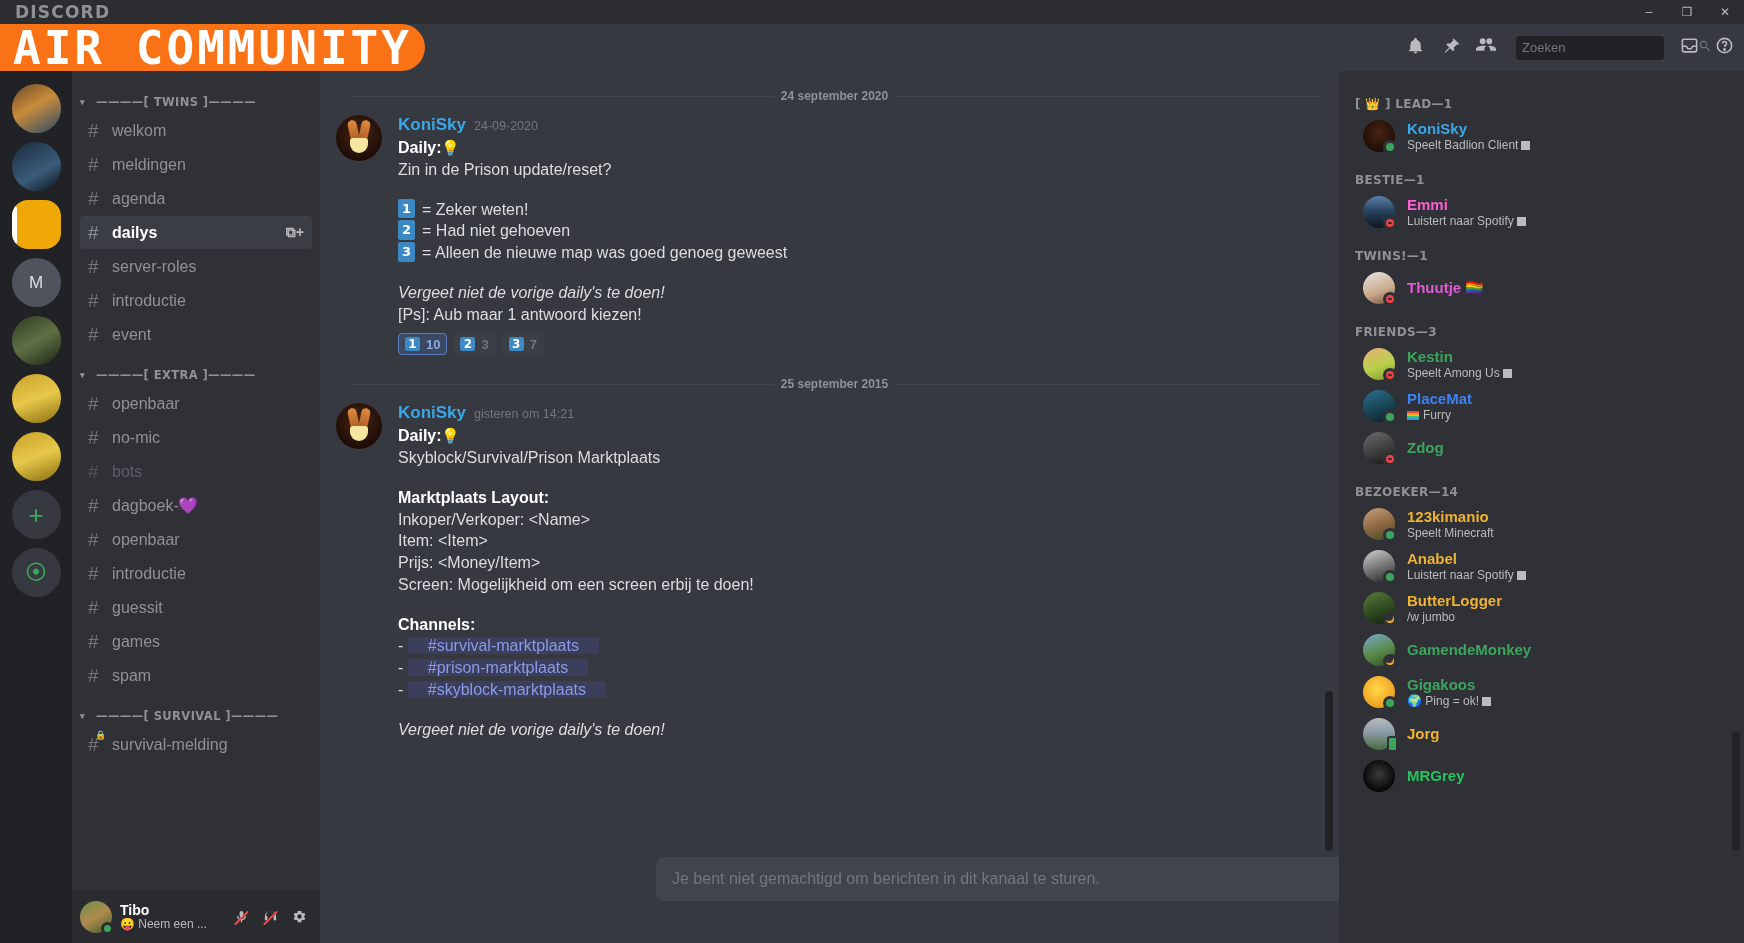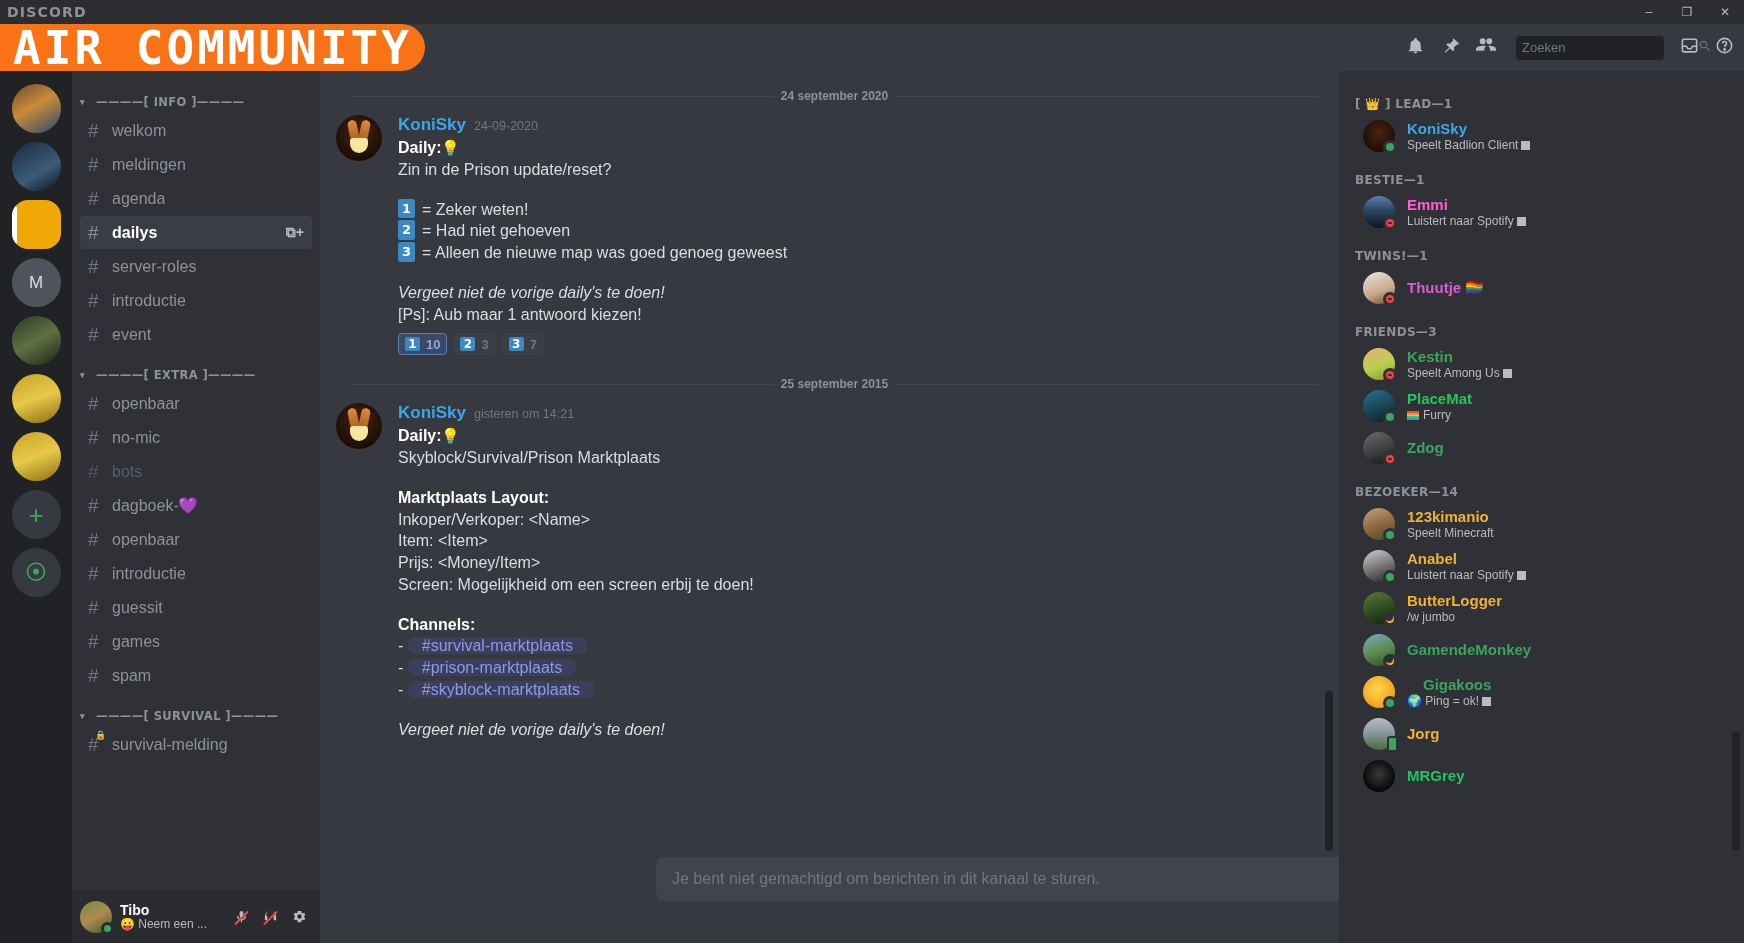--- a/index.html
+++ b/index.html
@@ -10,22 +10,22 @@
     -webkit-font-smoothing:antialiased;
   }
   #app{ position:relative; width:1744px; height:943px; }
 
   
   .titlebar{
     position:absolute; left:0; top:0; width:1744px; height:24px;
     background:#2b2d31; display:flex; align-items:center;
   }
   .titlebar .tb-logo{
-    font-size:14px; font-weight:bold; letter-spacing:1.2px;
-    color:#8e9297; padding-left:7px; font-family:"DejaVu Sans", sans-serif;
+    font-size:17px; font-weight:bold; letter-spacing:1.2px;
+    color:#8e9297; padding-left:15px; font-family:"DejaVu Sans", sans-serif;
   }
   .tb-ctrls{ margin-left:auto; display:flex; height:24px; }
   .tb-btn{ width:38px; height:24px; display:flex; align-items:center; justify-content:center;
            color:#b9bbbe; font-size:12px; }
 
   
   .rail{
     position:absolute; left:0; top:24px; width:72px; height:919px;
     background:#202225; padding-top:60px;
     display:flex; flex-direction:column; align-items:center;
@@ -166,21 +166,21 @@
   .mline b{ color:#fff; font-weight:700; }
   .mline i{ font-style:italic; }
   .spacer{ height:18px; }
   .numemo{
     display:inline-block; min-width:17px; text-align:center;
     background:#3b88c3; color:#fff; font-weight:bold; font-size:13px;
     border-radius:2px; padding:1px 4px; margin-right:7px;
     font-family:"DejaVu Sans", sans-serif; vertical-align:2px;
   }
   .bulb{ display:inline-block; color:#b36fd6; font-size:15px; }
-  .chlink{ color:#8a9ae8; background:rgba(88,101,242,.16); border-radius:7px; padding:0 14px; }
+  .chlink{ color:#8a9ae8; background:rgba(88,101,242,.16); border-radius:1px; padding:0 20px; }
   .reactions{ display:flex; gap:6px; margin-top:8px; }
   .react{
     display:flex; align-items:center; gap:6px; height:22px; padding:0 6px;
     background:#3b3e45; border-radius:4px; border:1px solid transparent;
   }
   .react.me{ background:#3b4a62; border-color:#5b7ec2; }
   .react .rn{
     display:inline-block; min-width:15px; text-align:center; background:#3b88c3;
     color:#fff; font-weight:bold; font-size:12px; border-radius:2px; padding:0 3px;
     font-family:"DejaVu Sans", sans-serif;
@@ -256,21 +256,21 @@
     <div class="guild g7"></div>
     <div class="guild g-add">+</div>
     <div class="guild g-explore">⦿</div>
   </div>
 
   <div class="channels">
     <div class="ch-head"></div>
     <div class="ch-scroll" id="channel-list">
         <div class="cat">
           <span class="chev">▾</span>
-          <span class="cat-label">————[ INFO ]————</span>
+          <span class="cat-label">————[ TWINS ]————</span>
         </div>
         <div class="chan">
           <span class="hash">#</span>
           <span class="nm">welkom</span>
         </div>
         <div class="chan">
           <span class="hash">#</span>
           <span class="nm">meldingen</span>
         </div>
         <div class="chan">
@@ -547,21 +547,21 @@
             <div class="mname" style="color: rgb(59, 165, 93);">Kestin</div>
             <div class="mact">Speelt Among Us<span class="spotifybox"></span></div>
           </div>
         </div>
         <div class="member">
           <div class="mav">
             <div class="pic" style="background: linear-gradient(160deg, rgb(42, 111, 142) 0%, rgb(23, 65, 79) 60%, rgb(11, 28, 36) 100%);"></div>
             <div class="st online"></div>
           </div>
           <div class="mtxt">
-            <div class="mname" style="color: #22c55e; text-align: right;">PlaceMat</div>
+            <div class="mname" style="color: #3b82f6; text-align: right;">PlaceMat</div>
             <div class="mact"><span class="rainbow"></span>Furry</div>
           </div>
         </div>
         <div class="member">
           <div class="mav">
             <div class="pic" style="background: linear-gradient(160deg, rgb(107, 107, 107) 0%, rgb(58, 58, 58) 60%, rgb(21, 21, 21) 100%);"></div>
             <div class="st dnd"></div>
           </div>
           <div class="mtxt">
             <div class="mname" style="color: rgb(59, 165, 93);">Zdog</div>
@@ -606,21 +606,21 @@
           <div class="mtxt">
             <div class="mname" style="color: rgb(59, 165, 93);">GamendeMonkey</div>
           </div>
         </div>
         <div class="member">
           <div class="mav">
             <div class="pic" style="background: radial-gradient(circle at 45% 40%, rgb(255, 216, 74) 0%, rgb(240, 160, 32) 70%, rgb(201, 122, 16) 100%);"></div>
             <div class="st online"></div>
           </div>
           <div class="mtxt">
-            <div class="mname" style="color: rgb(59, 165, 93); margin-left: 16px;">Gigakoos</div>
+            <div class="mname" style="color: rgb(59, 165, 93);">Gigakoos</div>
             <div class="mact"><span>🌍 </span>Ping = ok!<span class="spotifybox"></span></div>
           </div>
         </div>
         <div class="member">
           <div class="mav">
             <div class="pic" style="background: linear-gradient(rgb(184, 188, 192) 0%, rgb(138, 154, 165) 45%, rgb(74, 106, 58) 100%);"></div>
             <div class="st mobile"></div>
           </div>
           <div class="mtxt">
             <div class="mname" style="color: rgb(240, 178, 50);">Jorg</div>

